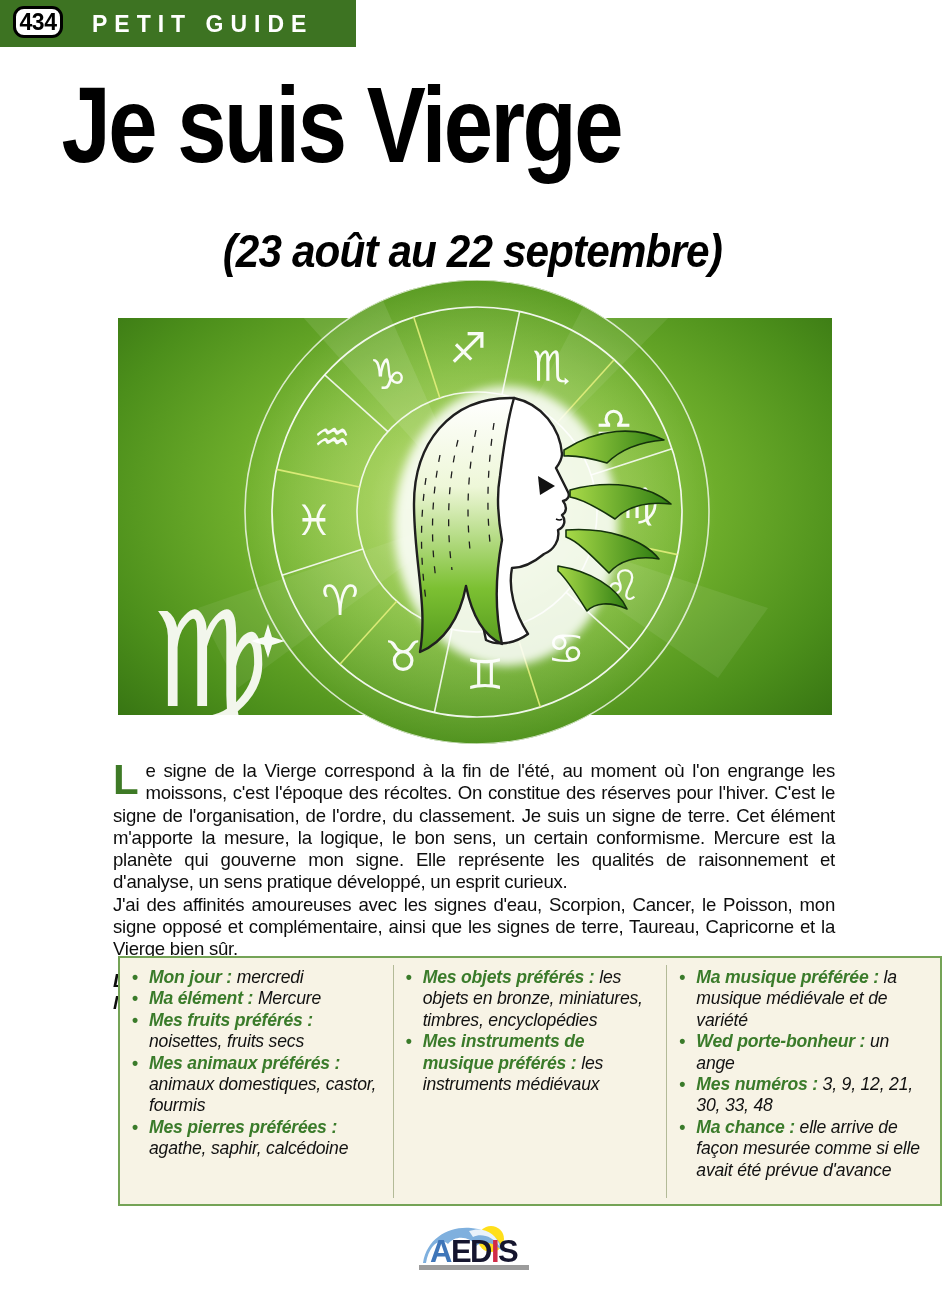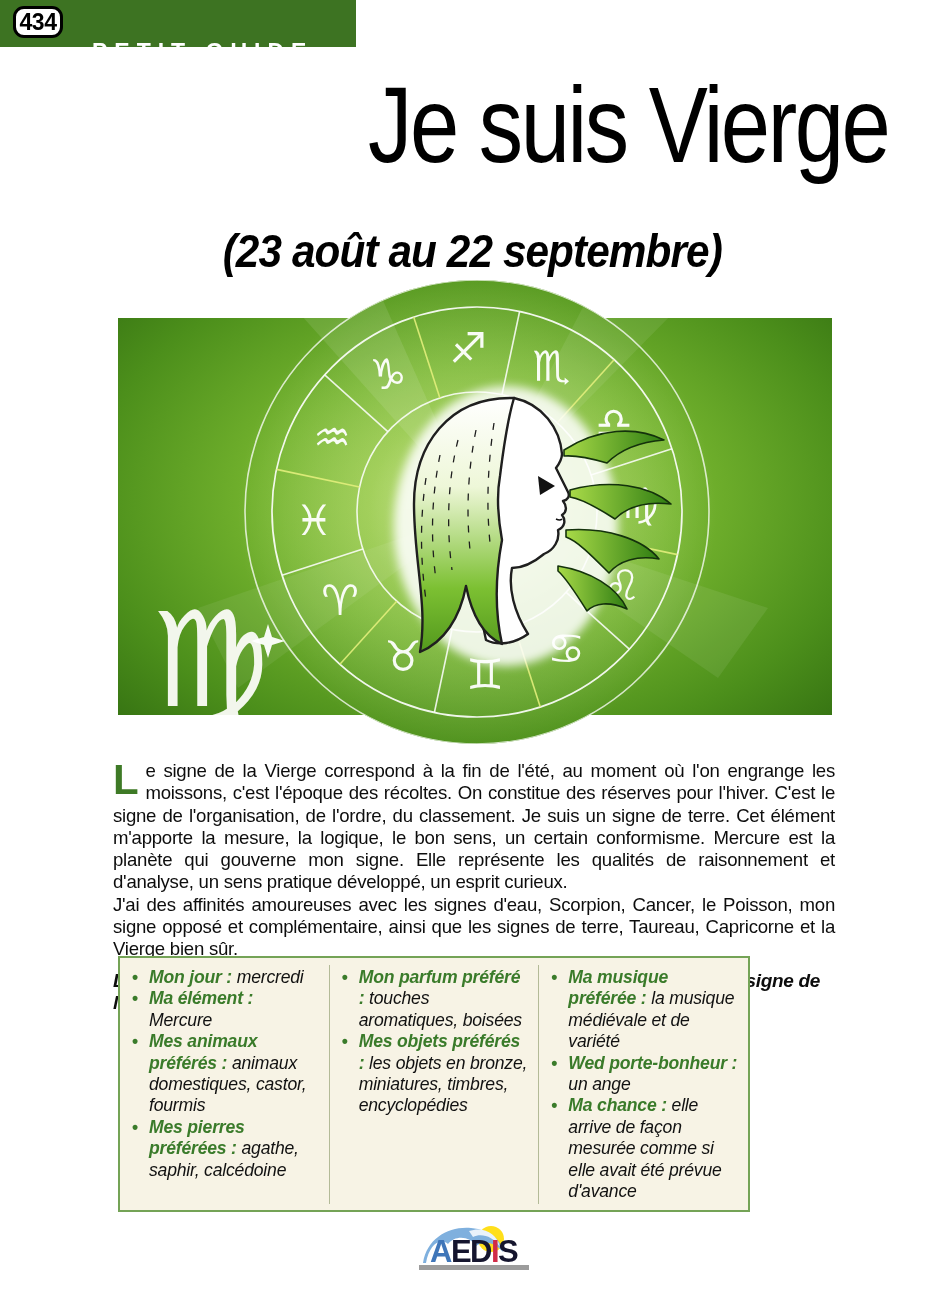--- a/index.html
+++ b/index.html
@@ -10,26 +10,26 @@
   }
   
   .topbar{position:absolute;left:0;top:0;width:356px;height:47px;background:#3d7322;text-align:center;}
   .badge{
     position:absolute;left:13px;top:6px;width:50px;height:32px;background:#ffffff;
     border:3px solid #000;border-radius:11px;display:flex;align-items:center;justify-content:center;
     font-weight:bold;font-size:23px;color:#000;letter-spacing:-0.5px;box-sizing:border-box;
   }
   .guide-title{
     position:absolute;left:92px;top:0;height:47px;line-height:49px;color:#fff;
-    font-weight:bold;font-size:23px;letter-spacing:7px;margin-top:28px;
+    font-weight:bold;font-size:23px;letter-spacing:7px;
   }
   
   .main-title{
-    position:absolute;left:0;right:0;top:66px;text-align:right;margin:0;
-    font-size:108px;font-weight:normal;color:#000;line-height:1.1;letter-spacing:-3px;white-space:nowrap;
+    position:absolute;left:0;right:0;top:66px;text-align:left;margin:0;
+    font-size:108px;font-weight:bold;color:#000;line-height:1.1;letter-spacing:-3px;white-space:nowrap;
   }
   .main-title span{display:inline-block;transform:scaleX(0.82);transform-origin:center;}
   .sub-title{
     position:absolute;left:0;right:0;top:212px;text-align:center;margin:12px;
     font-size:46px;font-weight:bold;font-style:italic;color:#000;letter-spacing:-1px;white-space:nowrap;
   }
   .sub-title span{display:inline-block;transform:scaleX(0.92);transform-origin:center;}
   
   .illus{position:absolute;left:118px;top:278px;width:714px;height:470px;}
   .zg{font-family:"DejaVu Sans",sans-serif;}
@@ -42,21 +42,21 @@
   .dropcap{
     float:left;color:#3e7a26;font-weight:bold;font-size:42px;line-height:36px;
     margin:2px 7px 0 0;
   }
   .famous{
     margin-top:9px !important;font-weight:bold;font-style:italic;font-size:19px;
     letter-spacing:-0.3px;text-align:left;
   }
   
   .panel{
-    position:absolute;left:118px;top:956px;width:632px;box-sizing:border-box;
+    position:absolute;left:118px;top:956px;width:824px;box-sizing:border-box;
     background:#f7f3e5;border:2px solid #74a356;display:flex;
     padding:7px 0 6px 0;min-height:250px;
   }
   .col{flex:1;padding:2px 10px 2px 12px;}
   .col + .col{border-left:1px solid #b3ba97;}
   .item{
     font-size:17.6px;line-height:21.4px;font-style:italic;color:#111;
     padding-left:17px;letter-spacing:-0.2px;
   }
   .blt{display:inline-block;width:17px;margin-left:-17px;color:#3a7b2a;font-style:normal;font-weight:bold;}
@@ -206,30 +206,32 @@
 <div class="article">
   <p><span class="dropcap">L</span><span>e signe de la Vierge correspond à la fin de l'été, au moment où l'on engrange les moissons, c'est l'époque des récoltes. On constitue des réserves pour l'hiver. C'est le signe de l'organisation, de l'ordre, du classement. Je suis un signe de terre. Cet élément m'apporte la mesure, la logique, le bon sens, un certain conformisme. Mercure est la planète qui gouverne mon signe. Elle représente les qualités de raisonnement et d'analyse, un sens pratique développé, un esprit curieux.</span></p>
   <p>J'ai des affinités amoureuses avec les signes d'eau, Scorpion, Cancer, le Poisson, mon signe opposé et complémentaire, ainsi que les signes de terre, Taureau, Capricorne et la Vierge bien sûr.</p>
   <p class="famous">Louis XIV, Mère Teresa, Claudia Schiffer, Michael Jackson sont aussi du signe de la Vierge.</p>
 </div>
 
 <div class="panel">
   <div class="col">
     <div class="item"><span class="blt">•</span><span class="lbl">Mon jour :</span> <span class="val">mercredi</span></div>
     <div class="item"><span class="blt">•</span><span class="lbl">Ma élément :</span> <span class="val">Mercure</span></div>
+    <div class="item"><span class="blt">•</span><span class="lbl">Mes fruits préférés :</span> <span class="val">noisettes, fruits secs</span></div>
     <div class="item"><span class="blt">•</span><span class="lbl">Mes animaux préférés :</span> <span class="val">animaux domestiques, castor, fourmis</span></div>
     <div class="item"><span class="blt">•</span><span class="lbl">Mes pierres préférées :</span> <span class="val">agathe, saphir, calcédoine</span></div>
   </div>
   <div class="col">
-    <div class="item"><span class="blt">•</span><span class="lbl">Mon parfum préféré :</span> <span class="val">touches aromatiques, boisées</span></div>
     <div class="item"><span class="blt">•</span><span class="lbl">Mes objets préférés :</span> <span class="val">les objets en bronze, miniatures, timbres, encyclopédies</span></div>
+    <div class="item"><span class="blt">•</span><span class="lbl">Mes instruments de musique préférés :</span> <span class="val">les instruments médiévaux</span></div>
   </div>
   <div class="col">
     <div class="item"><span class="blt">•</span><span class="lbl">Ma musique préférée :</span> <span class="val">la musique médiévale et de variété</span></div>
     <div class="item"><span class="blt">•</span><span class="lbl">Wed porte-bonheur :</span> <span class="val">un ange</span></div>
+    <div class="item"><span class="blt">•</span><span class="lbl">Mes numéros :</span> <span class="val">3, 9, 12, 21, 30, 33, 48</span></div>
     <div class="item"><span class="blt">•</span><span class="lbl">Ma chance :</span> <span class="val">elle arrive de façon mesurée comme si elle avait été prévue d'avance</span></div>
   </div>
 </div>
 
 <div class="aedis">
   <svg width="122" height="52" viewBox="0 0 122 52" xmlns="http://www.w3.org/2000/svg">
     <circle cx="78" cy="17" r="13" fill="#ffdf1b"></circle>
     <path d="M10,41 C14,16 36,4 58,6 C78,8 88,18 90,30 C82,20 70,18 63,24
              C57,14 42,13 35,22 C26,15 16,24 13,41 Z" fill="#7fb0de"></path>
     <path d="M56,9 C70,4 84,11 87,25 C80,14 68,11 60,15 Z" fill="#e9f2fb"></path>

